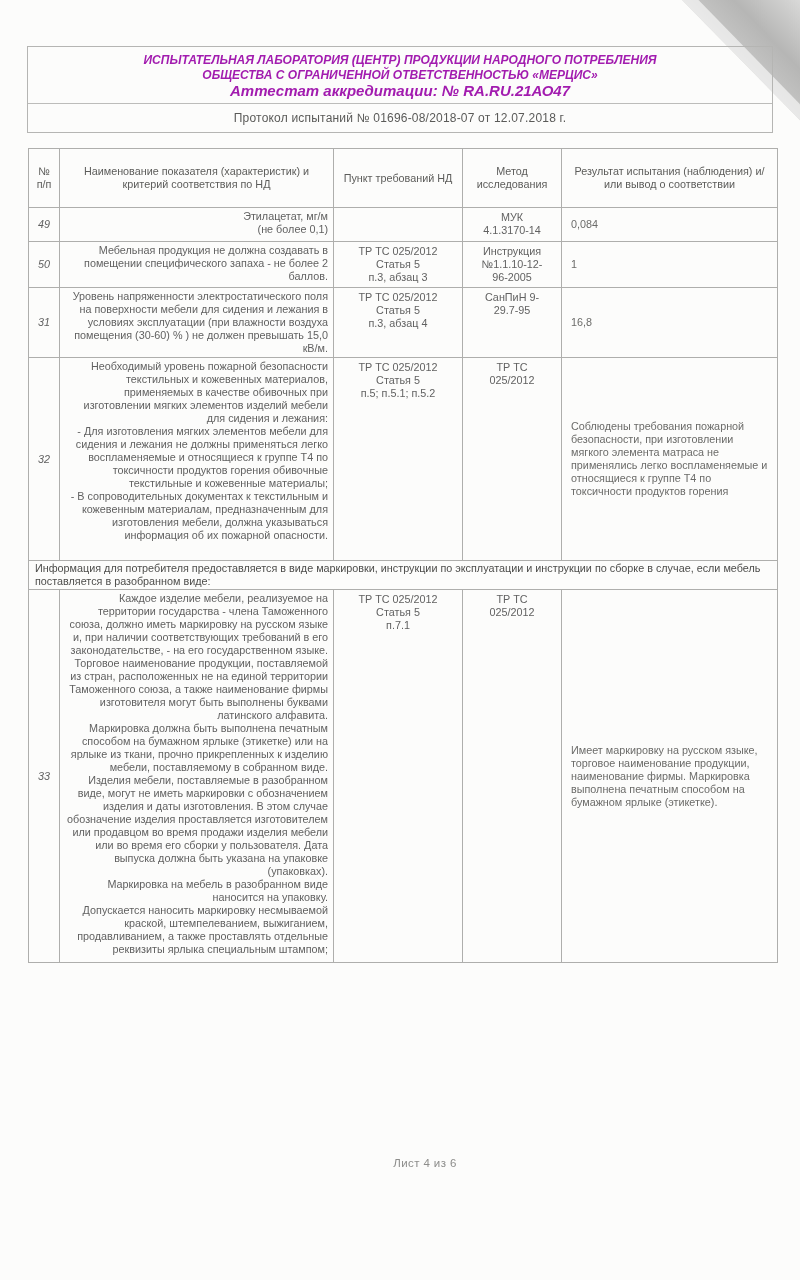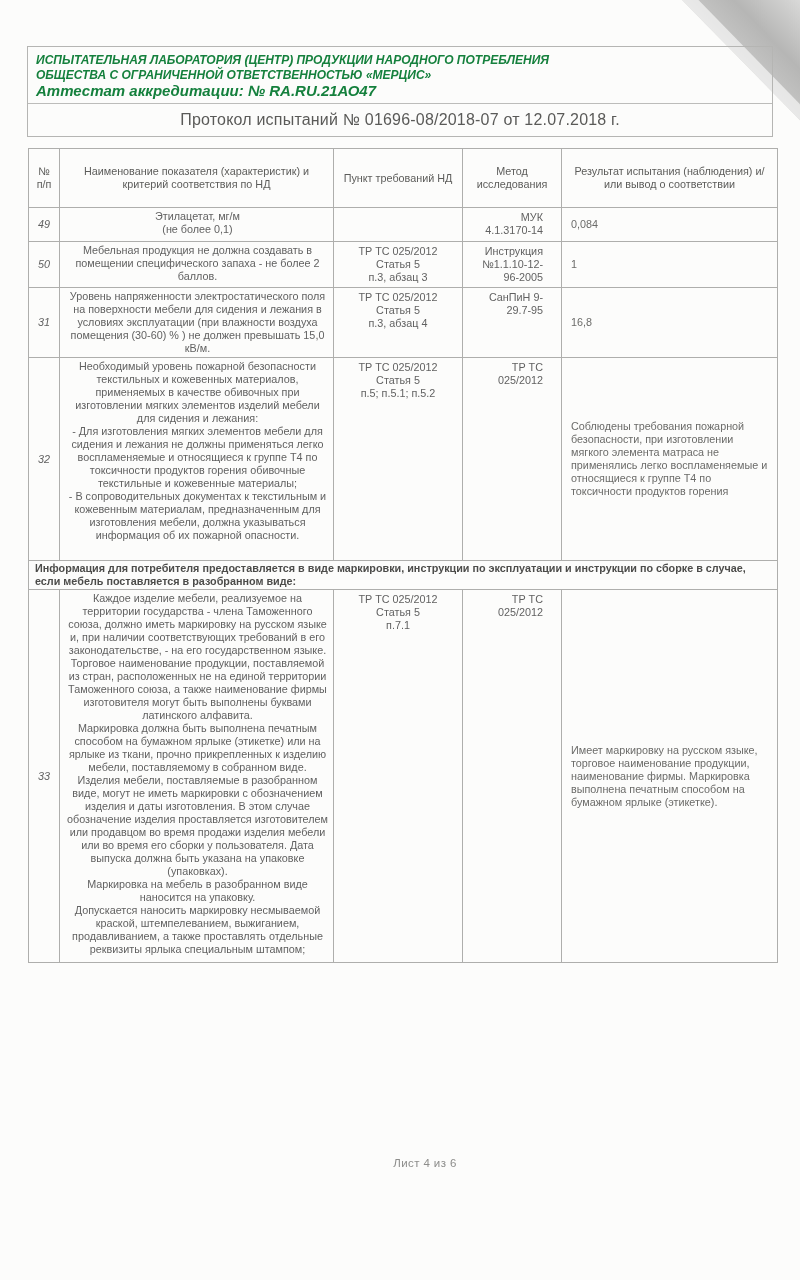--- a/index.html
+++ b/index.html
@@ -30,32 +30,32 @@
 
   
   .header-box {
     position:absolute; left:27px; top:46px; width:746px;
     border:1px solid #b5b5b3;
     background:transparent;
   }
   .header-top {
     padding:6px 8px 5px 8px;
     border-bottom:1px solid #bcbcba;
-    text-align:left;
+    text-align:center;
     font-style:italic;
     font-weight:bold;
-    color:#15803d;
+    color:#a21caf;
     font-size:12px;
     line-height:15px;
   }
   .header-top .attestat { font-weight:bold; font-size:15px; }
   .header-protocol {
     padding:7px 8px;
     text-align:center;
-    font-size:16px;
+    font-size:12px;
     color:#5a5a58;
     letter-spacing:.2px;
   }
 
   
   table.results {
     position:absolute; left:28px; top:148px;
     width:749px;
     border-collapse:collapse;
     table-layout:fixed;
@@ -69,28 +69,28 @@
     overflow:hidden;
   }
   table.results th {
     font-weight:normal;
     text-align:center;
     vertical-align:middle;
     padding:2px 4px;
     color:#5c5c5a;
   }
   td.num    { text-align:center; vertical-align:middle; font-style:italic; }
-  td.name   { text-align:center; vertical-align:top; padding:2px 5px 2px 7px; }
+  td.name   { text-align:right; vertical-align:top; padding:2px 5px 2px 7px; }
   td.req    { text-align:center; vertical-align:top; padding:3px 3px; }
-  td.method { text-align:right; vertical-align:top; padding:3px 18px;margin-left:24px; }
+  td.method { text-align:center; vertical-align:top; padding:3px 18px;margin-left:24px; }
   td.result { text-align:left; vertical-align:middle; padding:3px 9px; color:#6b6b69; }
   td.section {
     text-align:left; vertical-align:top;
     padding:1px 6px;
-    font-weight:bold;
+    font-weight:normal;
     color:#4c4c4a;
     line-height:13px;
   }
 
   .page-footer {
     position:absolute; left:0; top:1157px; width:770px;
     text-align:center;
     font-size:11.5px;
     color:#8d8d8b;
     letter-spacing:.4px;

